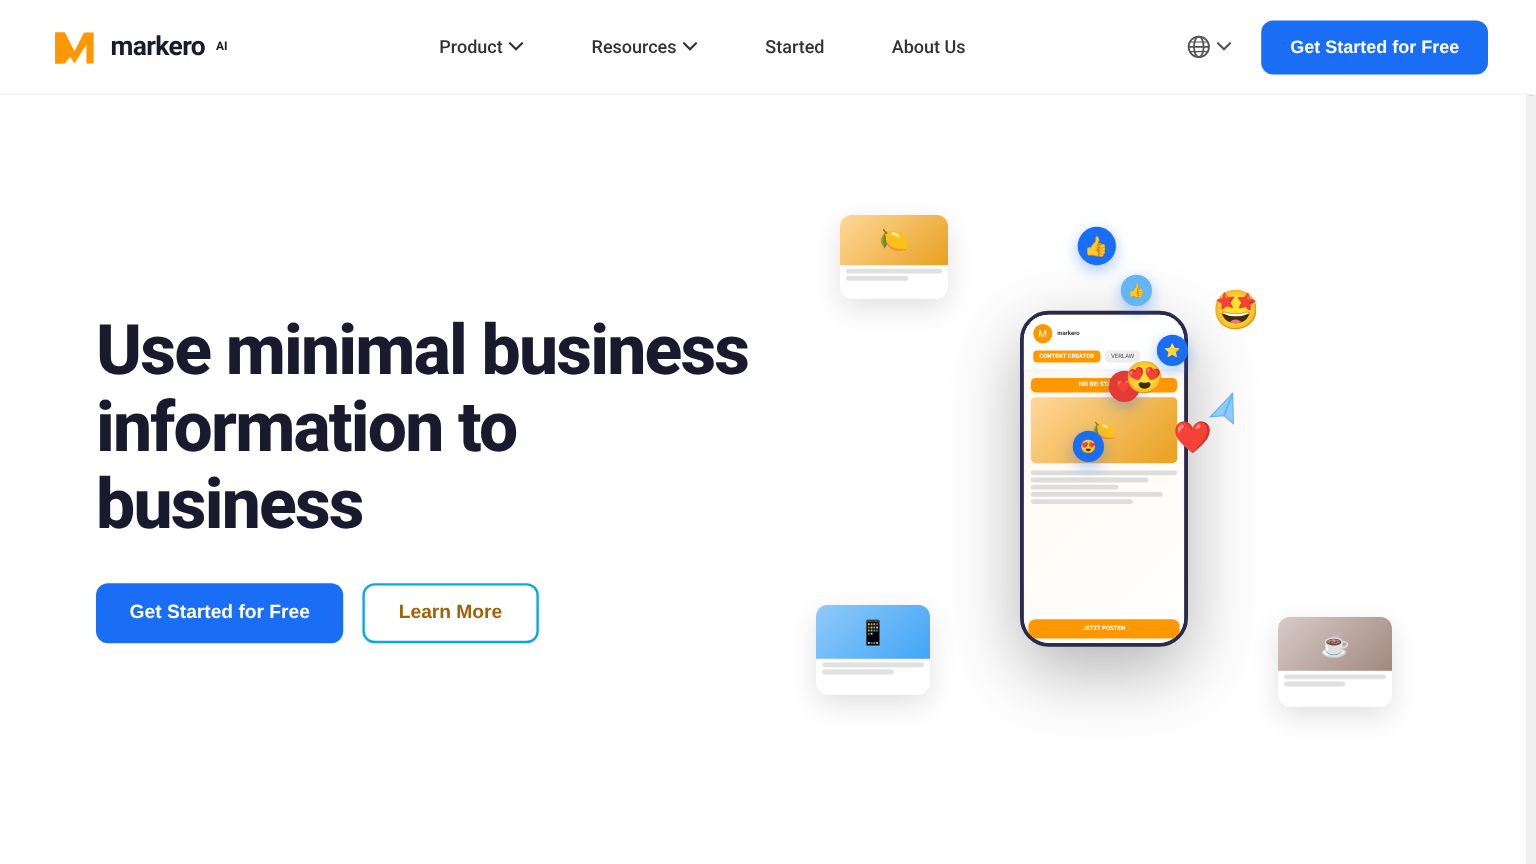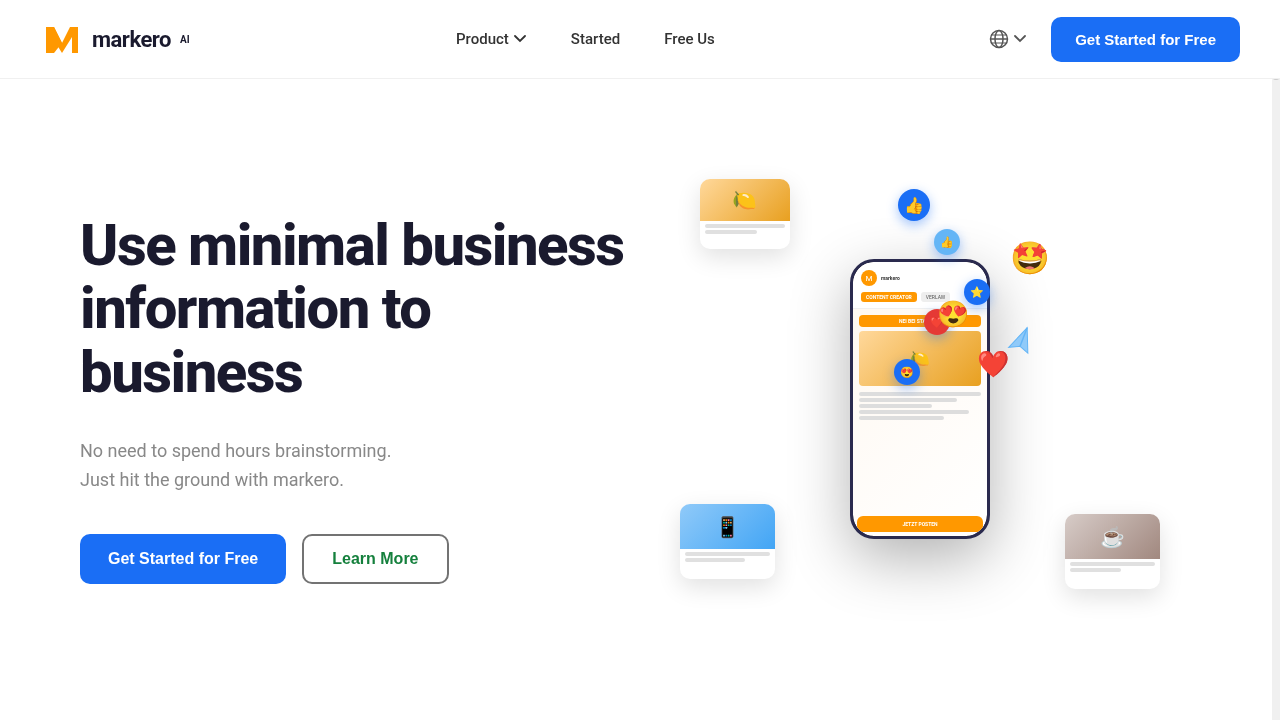--- a/index.html
+++ b/index.html
@@ -23,21 +23,21 @@
       gap: 8px;
       cursor: pointer;
     }
     .logo-icon {
       width: 44px;
       height: 44px;
     }
     .nav-links {
       display: flex;
       align-items: center;
-      gap: 12px;
+      gap: 24px;
     }
     .nav-item {
       display: flex;
       align-items: center;
       gap: 4px;
       padding: 8px 16px;
       font-size: 15px;
       color: #333;
       cursor: pointer;
       border-radius: 6px;
@@ -118,22 +118,22 @@
       border: none;
       border-radius: 10px;
       padding: 16px 28px;
       font-size: 16px;
       font-weight: 600;
       cursor: pointer;
       transition: background 0.2s;
     }
     .cta-btn-secondary {
       background: #fff;
-      color: #15803d;
-      border: 2px solid #737373;
+      color: #a16207;
+      border: 2px solid #0ea5e9;
       border-radius: 10px;
       padding: 14px 28px;
       font-size: 16px;
       font-weight: 600;
       cursor: pointer;
       transition: border-color 0.2s;
     }
 
     
     .hero-right {
@@ -320,24 +320,32 @@
   <div class="nav-links">
     <div class="nav-item">
       <span>Product</span>
       <span class="chevron">
         <svg width="12" height="8" viewBox="0 0 12 8">
             <path d="M1 1l5 5 5-5" stroke="#333" stroke-width="1.8" fill="none" stroke-linecap="round"></path>
           </svg>
       </span>
     </div>
     <div class="nav-item">
+      <span>Resources</span>
+      <span class="chevron">
+        <svg width="12" height="8" viewBox="0 0 12 8">
+            <path d="M1 1l5 5 5-5" stroke="#333" stroke-width="1.8" fill="none" stroke-linecap="round"></path>
+          </svg>
+      </span>
+    </div>
+    <div class="nav-item">
       <span>Started</span>
     </div>
     <div class="nav-item">
-      <span>Free Us</span>
+      <span>About Us</span>
     </div>
   </div>
 
   <div class="nav-right">
     <div class="globe-btn">
       <svg width="20" height="20" viewBox="0 0 20 20" fill="none">
         <circle cx="10" cy="10" r="8.5" stroke="#555" stroke-width="1.5"></circle>
         <ellipse cx="10" cy="10" rx="4" ry="8.5" stroke="#555" stroke-width="1.5"></ellipse>
         <line x1="1.5" y1="10" x2="18.5" y2="10" stroke="#555" stroke-width="1.5"></line>
         <line x1="2" y1="6" x2="18" y2="6" stroke="#555" stroke-width="1"></line>
@@ -352,24 +360,20 @@
     <button class="cta-btn-nav">Get Started for Free</button>
   </div>
 </nav>
 
 <section class="hero">
   <div class="hero-left">
     <h1 class="hero-title">
       <span>Use minimal business</span><br>
       <span>information to business</span><br>
     </h1>
-    <p class="hero-subtitle">
-      <span>No need to spend hours brainstorming.</span><br>
-      <span>Just hit the ground with markero.</span>
-    </p>
     <div class="hero-buttons">
       <button class="cta-btn-primary">Get Started for Free</button>
       <button class="cta-btn-secondary">Learn More</button>
     </div>
   </div>
 
   <div class="hero-right">
 
     <div class="reaction-icon react-1">👍</div>
     <div class="reaction-icon small light-blue react-2" style="font-size:11px;">👍</div>

